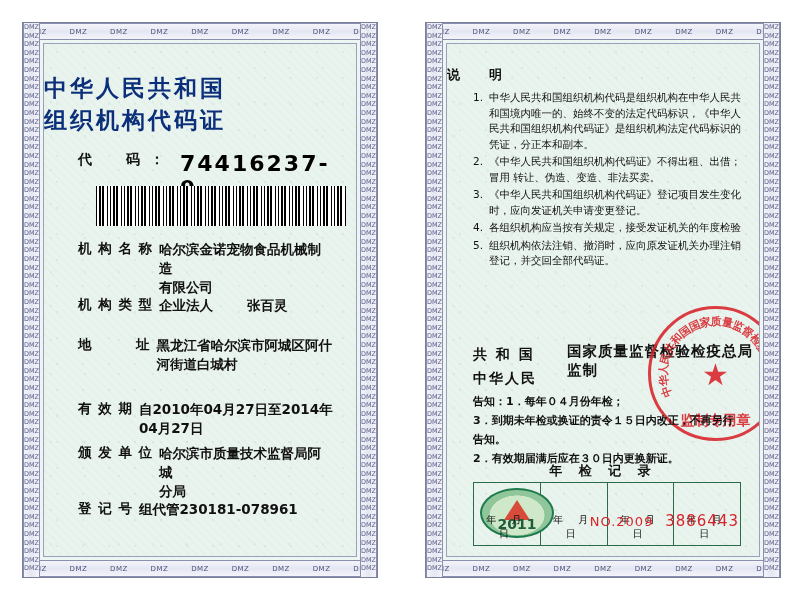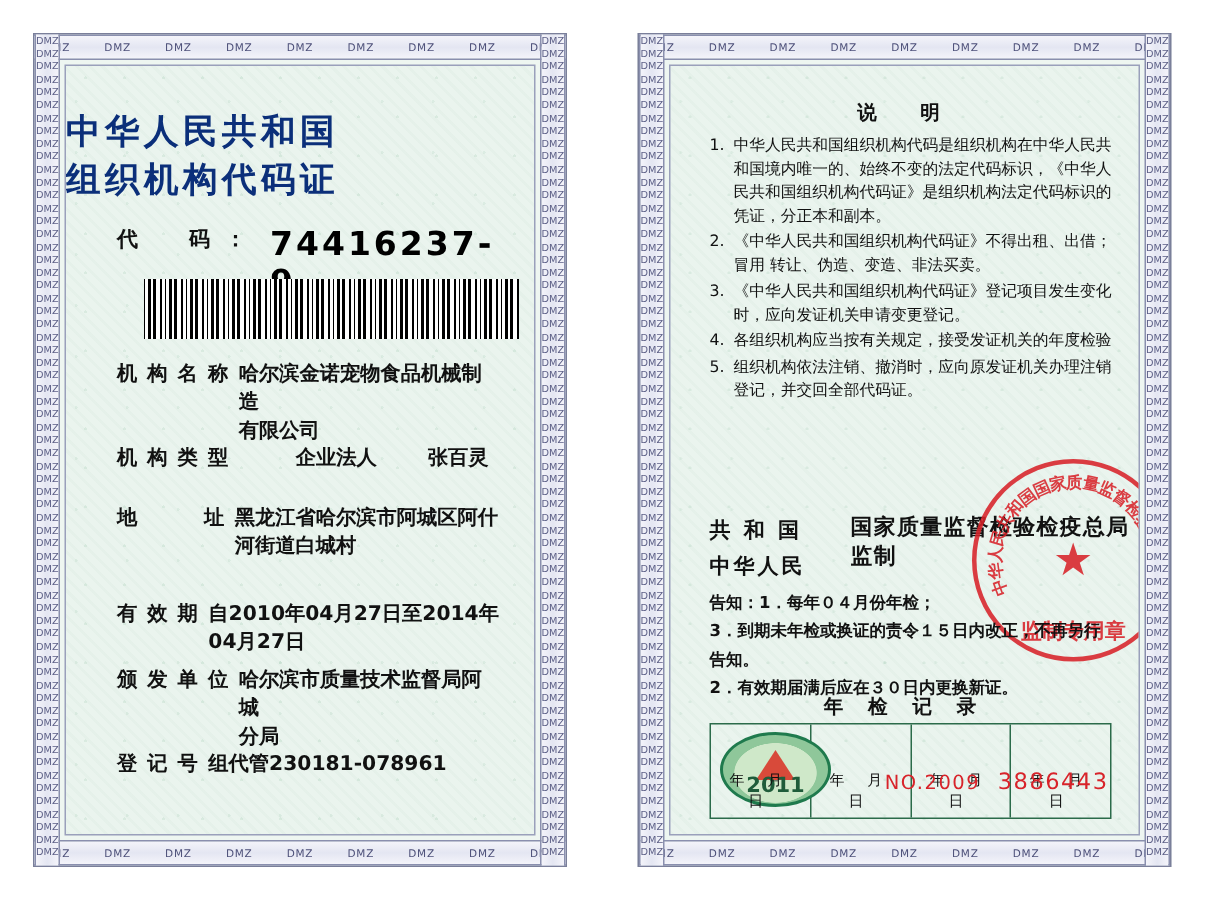--- a/index.html
+++ b/index.html
@@ -154,33 +154,32 @@
   .barcode {
     position: absolute;
     left: 52px; top: 142px;
     width: 250px; height: 40px;
     background: repeating-linear-gradient(90deg,
       #000 0 1px, #fff 1px 3px, #000 3px 5px, #fff 5px 6px,
       #000 6px 8px, #fff 8px 11px, #000 11px 12px, #fff 12px 14px);
   }
 
   .l-name   { left: 34px; right: 22px; top: 196px; }
-  .l-type   { left: 34px; right: 22px; top: 252px; gap: 38px; }
+  .l-type   { left: 34px; right: 22px; top: 252px; }
   .l-addr   { left: 34px; right: 22px; top: 292px; }
   .l-valid  { left: 34px; right: 22px; top: 356px; }
   .l-issuer { left: 34px; right: 22px; top: 400px; }
   .l-reg    { left: 34px; right: 22px; top: 456px; }
 
   .type-row { display: flex; gap: 34px; }
 
   
   .r-head {
     position: absolute;
     top: 22px; left: 0; right: 0;
-    text-align: center;
     font-size: 13px; font-weight: bold; color: #111;
     letter-spacing: 8px;
   }
   .notes {
     position: absolute;
     top: 46px; left: 26px; right: 18px;
     font-size: 10.5px;
     line-height: 15.5px;
     color: #111;
   }

